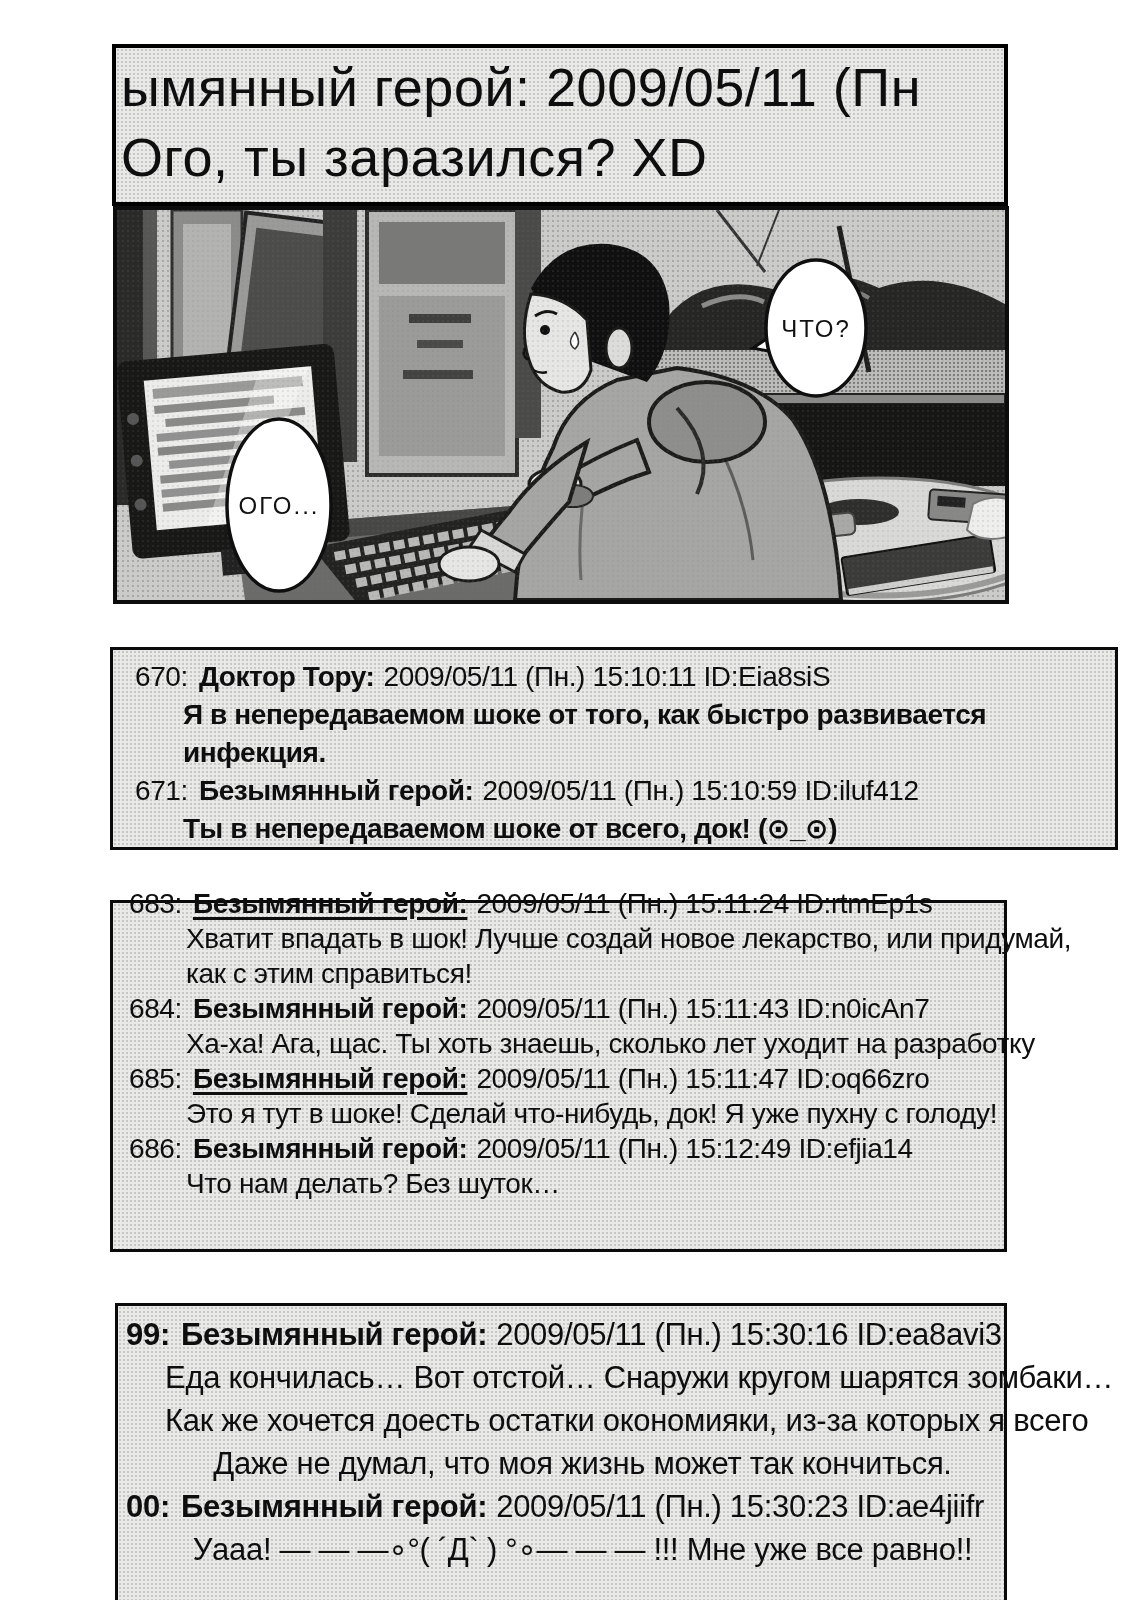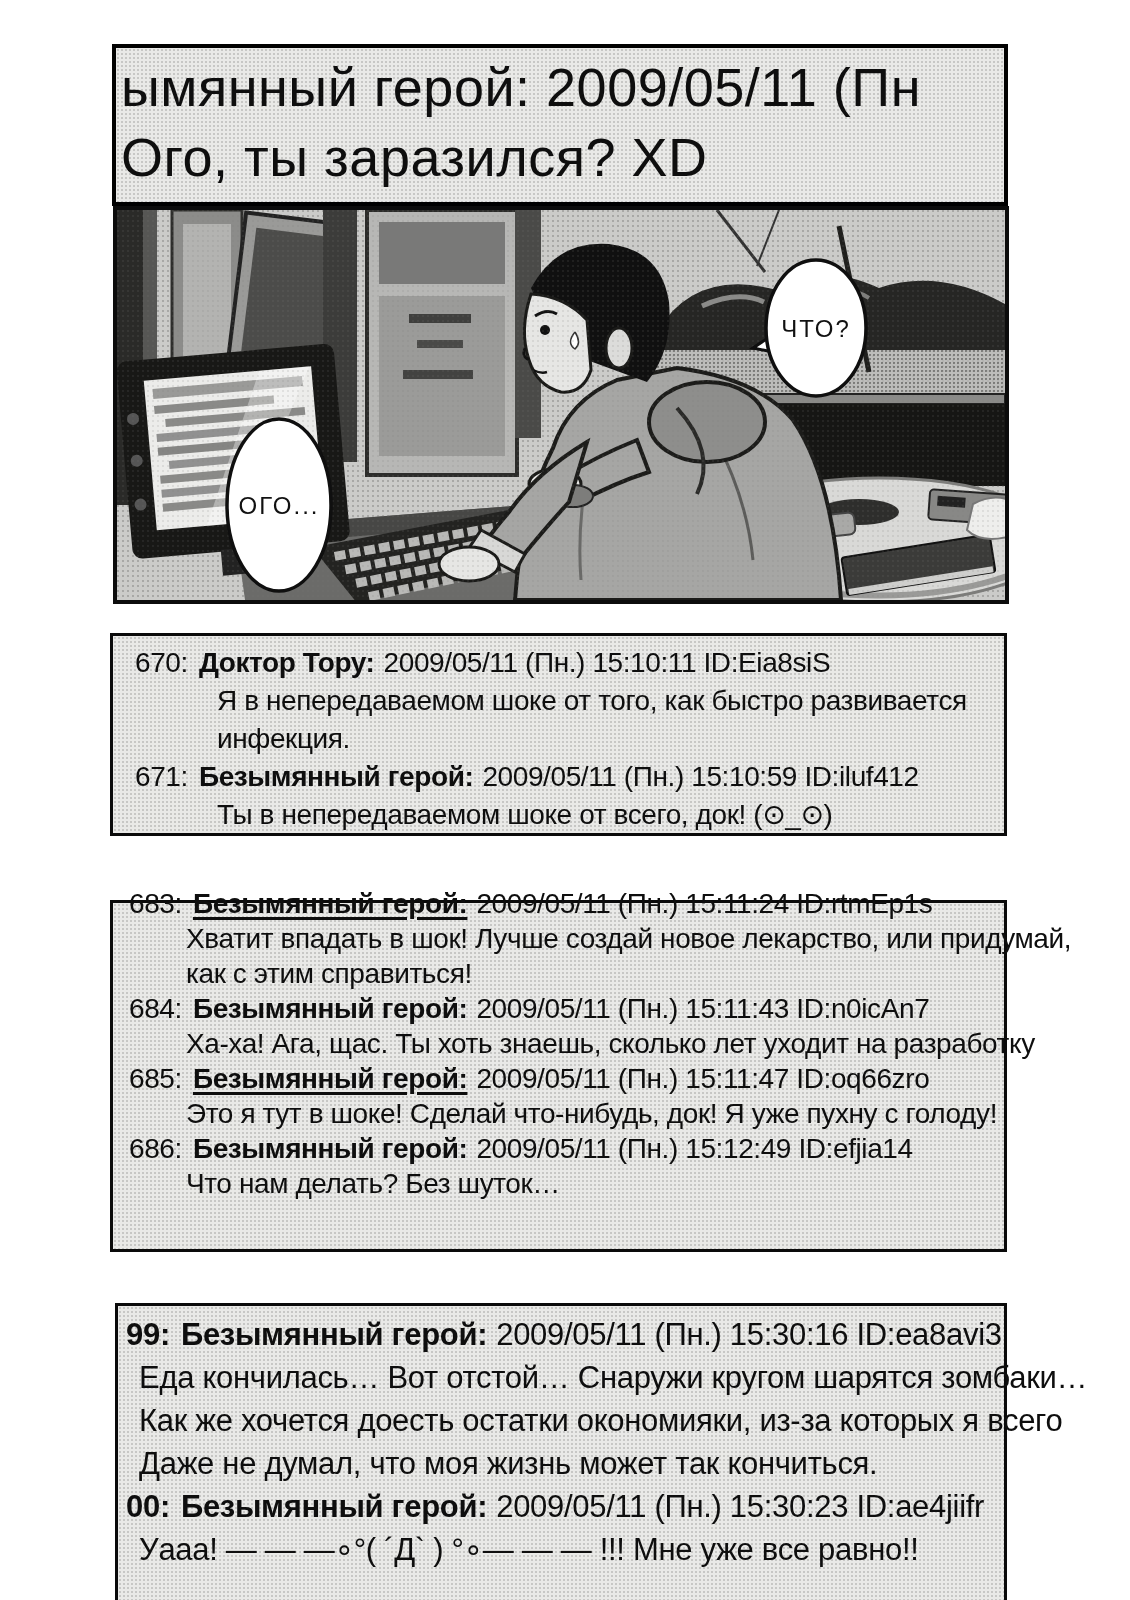--- a/index.html
+++ b/index.html
@@ -15,31 +15,31 @@
   .title-line{white-space:nowrap;font-size:54px;line-height:70px;letter-spacing:0.5px;
               padding-left:5px;margin-top:4px;}
   .title-line.second{margin-top:0;}
 
   
   .panel{left:113px;top:206px;width:896px;height:398px;border:4px solid #0c0c0c;
          overflow:hidden;background:#c9c9c7;}
 
   
   .post-box{border:3px solid #0a0a0a;}
-  .b1{left:110px;top:633px;width:897px;height:203px;padding:8px 6px 0 0;}
+  .b1{left:110px;top:647px;width:1008px;height:203px;padding:8px 6px 0 0;}
   .b2{left:110px;top:900px;width:897px;height:352px;padding:0 0 0 0;overflow:visible;}
   .b3{left:115px;top:1303px;width:892px;height:330px;padding:7px 4px 0 0;}
   .line{white-space:nowrap;}
   .b1 .line{font-size:28px;line-height:38px;letter-spacing:-0.4px;}
   .b2 .line{font-size:28px;line-height:35px;letter-spacing:-0.4px;}
   .b3 .line{font-size:31px;line-height:43px;letter-spacing:-0.3px;}
   .b2 .posts{margin-top:-17px;}
-  .b1 .header{padding-left:22px;}  .b1 .body{padding-left:104px;}
+  .b1 .header{padding-left:22px;}  .b1 .body{padding-left:70px;font-weight:bold;}
   .b2 .header{padding-left:16px;}  .b2 .body{padding-left:73px;}
-  .b3 .header{padding-left:8px;}   .b3 .body{padding-left:21px;}
+  .b3 .header{padding-left:8px;}   .b3 .body{padding-left:47px;text-align:center;}
   .num{margin-right:11px;}
   .name{font-weight:bold;margin-right:9px;}
   .b3 .num{font-weight:bold;}
   .u{text-decoration:underline;text-decoration-thickness:2.5px;text-underline-offset:4px;}
 
   svg text{font-family:"Liberation Sans","DejaVu Sans",sans-serif;}
 </style>
 </head>
 <body>
 

